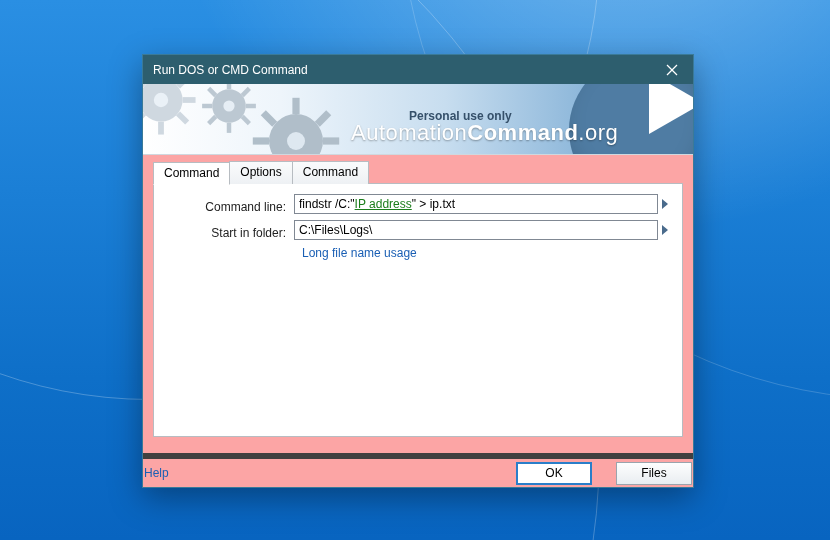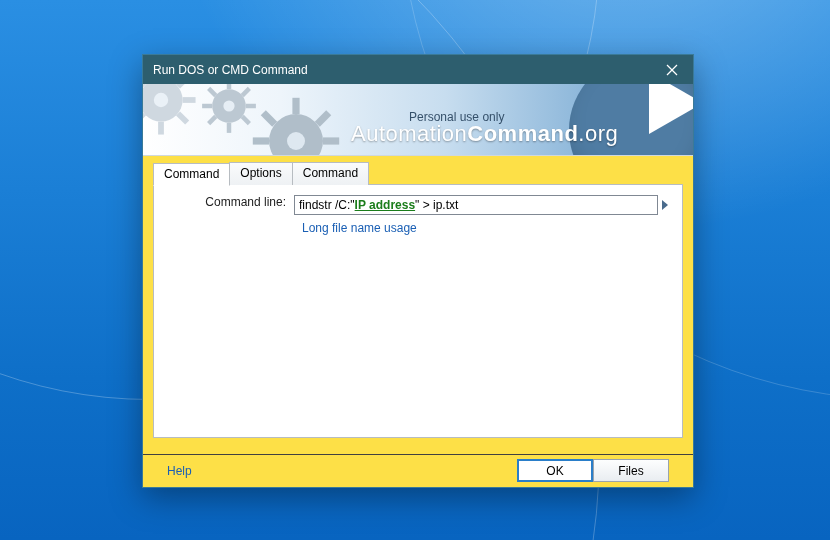--- a/index.html
+++ b/index.html
@@ -13,21 +13,21 @@
   
   .arc { position:absolute; border:1px solid rgba(255,255,255,0.25); border-radius:50%; }
   .arc1 { width:900px; height:900px; left:-300px; top:-500px; }
   .arc2 { width:1300px; height:1300px; left:-700px; top:-200px; }
   .arc3 { width:1000px; height:1000px; left:400px; top:-600px; border-color:rgba(255,255,255,0.18); }
 
   .window {
     position: absolute;
     left: 142px; top: 54px;
     width: 552px; height: 434px;
-    background: #fde047;
+    background: #fca5a5;
     border: 1px solid #3a7a98;
     box-shadow: 0 10px 30px rgba(0,0,0,0.35);
     display: flex; flex-direction: column;
   }
   .titlebar {
     height: 29px; background: #2d5e6e; color: #fff;
     display:flex; align-items:center; justify-content:space-between;
     padding: 0 0 0 10px; font-size: 12px;
   }
   .titlebar .close {
@@ -56,21 +56,21 @@
     right:14px; top:16px;
     border-left: 54px solid #fff;
     border-top: 31px solid transparent;
     border-bottom: 31px solid transparent;
   }
   .banner-text {
     position:absolute; left:208px; bottom:10px; color:#fff;
     text-shadow: 0 1px 2px rgba(0,0,0,0.35);
     line-height:1.05; text-align:left;
   }
-  .banner-text .line1 { font-size:12px; color:#35506a; font-weight:400; text-shadow:none; display:block; margin-left:58px; margin-bottom:-2px; }
+  .banner-text .line1 { font-size:12px; color:#35506a; font-weight:700; text-shadow:none; display:block; margin-left:58px; margin-bottom:-2px; }
   .banner-text .line2 { font-size:22px; font-weight:400; letter-spacing:0.5px; }
   .banner-text .line2 b { font-weight:700; }
 
   .client {
     flex:1; padding: 6px 10px 16px 10px; position:relative;
   }
   .tabs {
     display:flex; gap:0; position:relative; z-index:2;
   }
   .tab {
@@ -82,46 +82,46 @@
   .tab.active {
     background:#fff; border-bottom:1px solid #fff; position:relative; top:1px;
     padding-top:3px; padding-bottom:4px;
   }
   .tabpanel {
     border:1px solid #b7bcc1; background:#fff; padding: 10px 12px;
     height: 254px; margin-top:-1px;
   }
   .desc { color:#222; margin-bottom:12px; }
   .row {
-    display:flex; align-items:flex-start; margin-bottom:6px;
+    display:flex; align-items:flex-end; margin-bottom:6px;
   }
   .row label {
     width: 128px; text-align:right; padding-right:8px; color:#222;
   }
   .field-wrap { flex:1; display:flex; align-items:center; }
   .field {
     flex:1; height:20px; border:1px solid #808893; padding:1px 4px;
     font-family:"Segoe UI", Tahoma, sans-serif; font-size:12px; background:#fff;
     display:flex; align-items:center; white-space:nowrap; overflow:hidden;
   }
-  .field .variable { color:#1b7d1b; font-weight:700; text-decoration:underline; }
+  .field .variable { color:#1b7d1b; font-weight:400; text-decoration:underline; }
   .arrowbtn {
     width:10px; height:20px; display:flex; align-items:center; justify-content:center;
     color:#5a6b7c; cursor:default; margin-left:2px;
   }
   .linkrow { padding-left:136px; }
   .linkrow a { color:#1a5fb4; text-decoration:none; font-size:12px; cursor:default; }
 
   .footer {
-    height: 40px; border-top:1px solid #404040;
-    display:flex; align-items:center; padding: 0 24px;
+    height: 40px; border-top:6px solid #404040;
+    display:flex; align-items:center; padding: 0 1px;
     justify-content:space-between;
   }
   .footer .help { color:#1a5fb4; cursor:default; }
-  .footer .buttons { display:flex; gap:0; }
+  .footer .buttons { display:flex; gap:24px; }
   .btn {
     min-width:76px; height:23px; border:1px solid #9aa4ad;
     background: linear-gradient(#fdfefe, #e9edf1);
     font-size:12px; font-family:inherit; cursor:default; padding:0 12px;
   }
   .btn.primary { border:2px solid #2a7ec9; background:#fff; }
 </style>
 </head>
 <body>
 
@@ -224,20 +224,33 @@
               <span>" &gt; ip.txt</span>
           </div>
           <div class="arrowbtn">
             <svg width="6" height="10" viewBox="0 0 6 10">
                 <polygon points="0,0 6,5 0,10" fill="#4a6b8c"></polygon>
               </svg>
           </div>
         </div>
       </div>
 
+      <div class="row">
+        <label>Start in folder:</label>
+        <div class="field-wrap">
+          <div class="field">
+            <span>C:\Files\Logs\</span>
+          </div>
+          <div class="arrowbtn">
+            <svg width="6" height="10" viewBox="0 0 6 10">
+                <polygon points="0,0 6,5 0,10" fill="#4a6b8c"></polygon>
+              </svg>
+          </div>
+        </div>
+      </div>
 
       <div class="linkrow">
         <a>Long file name usage</a>
       </div>
     </div>
   </div>
 
   <div class="footer">
     <span class="help">Help</span>
     <div class="buttons">

